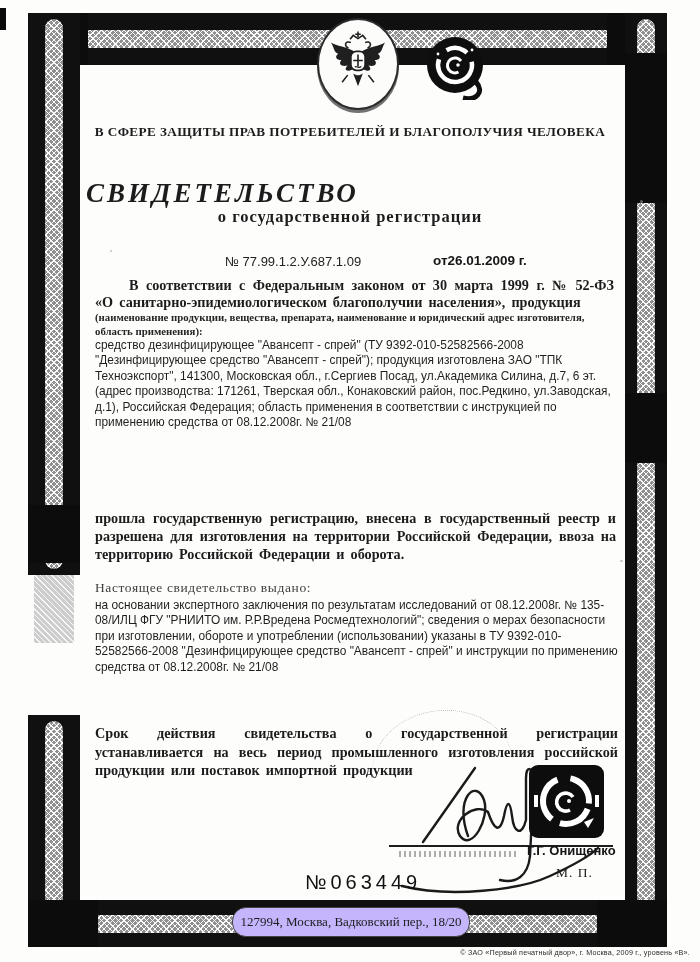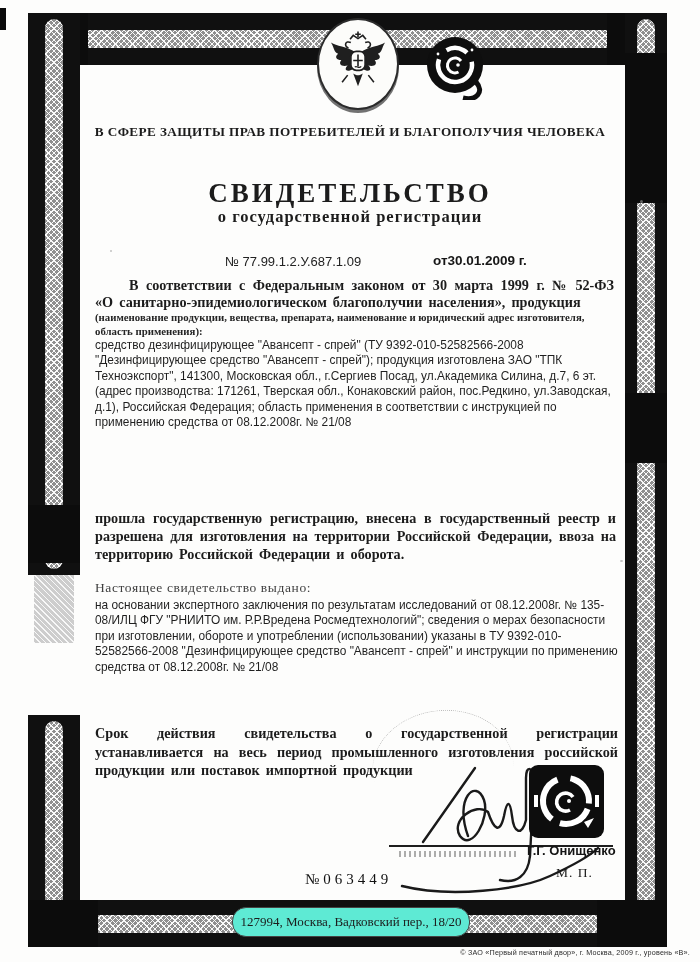--- a/index.html
+++ b/index.html
@@ -38,21 +38,21 @@
   
   .speck{position:absolute; background:#9a9a9a; border-radius:50%; opacity:.6;}
   
   .hdr{
     position:absolute; left:86px; width:528px; top:124px;
     text-align:center; font-weight:bold; font-size:13.2px; line-height:16.5px;
     letter-spacing:.4px;
   }
   .title{
     position:absolute; left:86px; width:528px; top:178px;
-    text-align:center; font-weight:bold; font-size:27px; letter-spacing:3px;
+    font-weight:bold; font-size:27px; letter-spacing:3px;font-style:italic;
   }
   .subtitle{
     position:absolute; left:86px; width:528px; top:207px;
     text-align:center; font-weight:bold; font-size:16.5px; letter-spacing:1px;
   }
   .regnum{
     position:absolute; left:210px; top:254px;
     font-family:"Liberation Sans", sans-serif; font-size:13px; color:#222;margin-left:15px;
   }
   .regdate{
@@ -94,26 +94,26 @@
     filter:blur(.4px);
   }
   .stamp-box{position:absolute; left:528px; top:764px; width:77px; height:75px;}
   .signer-name{
     position:absolute; left:527px; top:843px;
     font-family:"Liberation Sans", sans-serif; font-weight:bold; font-size:13px; color:#141414;
   }
   .seal-mark{position:absolute; left:556px; top:865px; font-size:13.5px; letter-spacing:1px;}
   .blank-number{
     position:absolute; left:305px; top:871px;
-    font-family:Liberation Serif, serif; font-size:15px; letter-spacing:4px; color:#111;
+    font-family:Liberation Sans, sans-serif; font-size:20px; letter-spacing:4px; color:#111;
   }
   
   .capsule{
     position:absolute; left:232px; top:907px; width:236px; height:28px;
-    background:#5eead4; border:1px solid #444;
+    background:#c4b5fd; border:1px solid #444;
     border-radius:14px;
     text-align:center; font-size:13px; line-height:27px;
   }
   .imprint{
     position:absolute; right:10px; top:948px;
     font-family:Liberation Sans, sans-serif; font-size:7.2px; color:#2a2a2a; letter-spacing:.2px;
   }
 </style>
 </head>
 <body>
@@ -185,21 +185,21 @@
   </div>
 
   <div class="hdr">
     <div>В СФЕРЕ ЗАЩИТЫ ПРАВ ПОТРЕБИТЕЛЕЙ И БЛАГОПОЛУЧИЯ  ЧЕЛОВЕКА</div>
   </div>
 
   <div class="title">СВИДЕТЕЛЬСТВО</div>
   <div class="subtitle">о государственной регистрации</div>
 
   <div class="regnum">№ 77.99.1.2.У.687.1.09</div>
-  <div class="regdate">от30.01.2009 г.</div>
+  <div class="regdate">от26.01.2009 г.</div>
 
   <div class="para-serif intro">В соответствии с Федеральным законом от 30 марта 1999 г. № 52-ФЗ «О санитарно-эпидемиологическом благополучии населения», продукция</div>
   <div class="note">(наименование продукции, вещества, препарата, наименование и юридический адрес изготовителя, область  применения):</div>
   <div class="sans-block product">средство дезинфицирующее "Авансепт - спрей" (ТУ 9392-010-52582566-2008 "Дезинфицирующее средство "Авансепт - спрей"); продукция изготовлена ЗАО "ТПК Техноэкспорт", 141300, Московская обл., г.Сергиев Посад, ул.Академика Силина, д.7, 6 эт. (адрес производства: 171261, Тверская обл., Конаковский район, пос.Редкино, ул.Заводская, д.1), Российская Федерация; область применения в соответствии с инструкцией по применению средства от 08.12.2008г. № 21/08</div>
 
   <div class="para-serif registered">прошла государственную регистрацию, внесена в государственный реестр и разрешена для изготовления на территории Российской Федерации, ввоза на территорию Российской Федерации и оборота.</div>
 
   <div class="issued-label">Настоящее свидетельство выдано:</div>
   <div class="sans-block basis">на основании экспертного заключения по результатам исследований от 08.12.2008г. № 135-08/ИЛЦ ФГУ "РНИИТО им. Р.Р.Вредена Росмедтехнологий"; сведения о мерах безопасности при изготовлении, обороте и употреблении (использовании) указаны в ТУ 9392-010-52582566-2008 "Дезинфицирующее средство "Авансепт - спрей" и инструкции по применению средства от 08.12.2008г. № 21/08</div>
 

